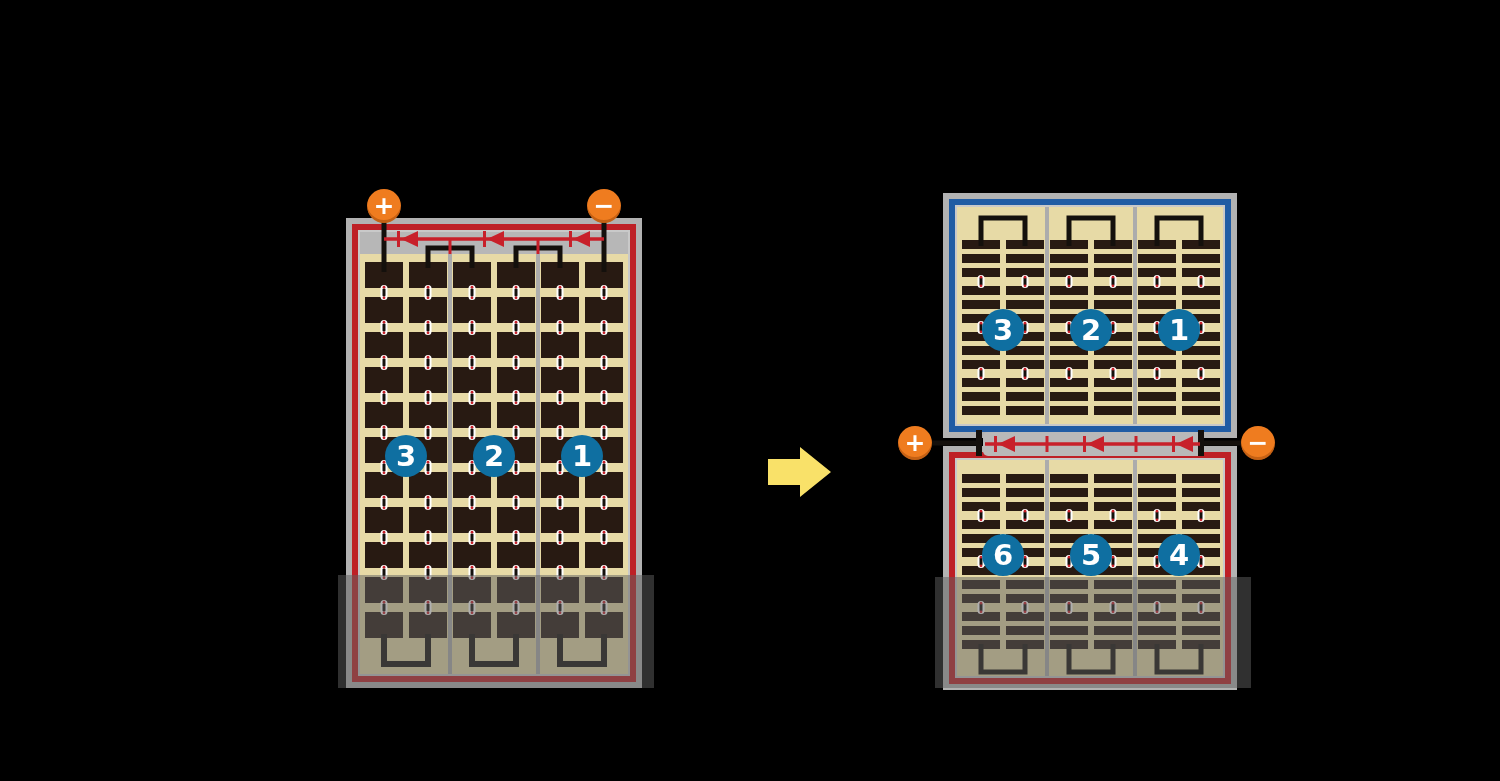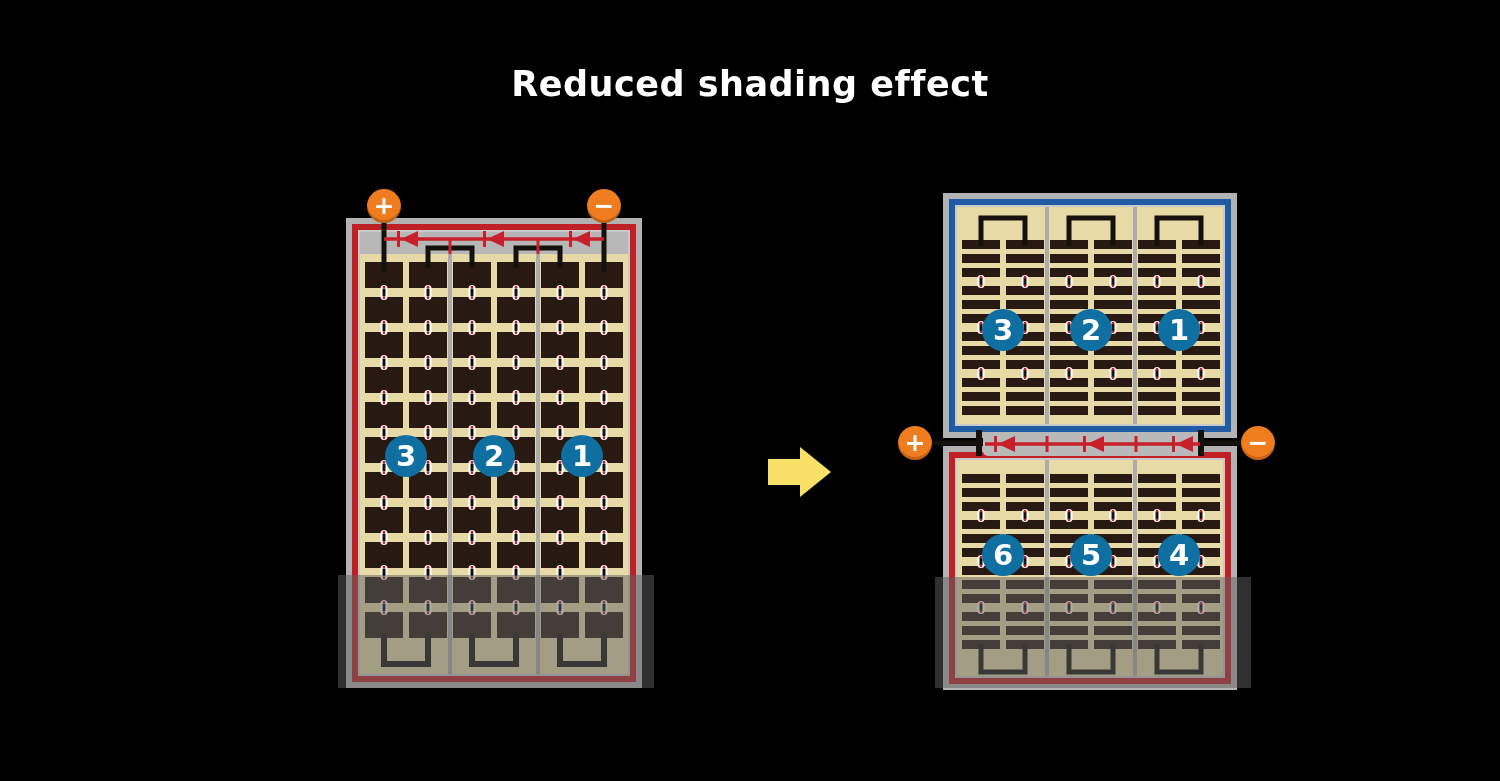--- a/index.html
+++ b/index.html
@@ -669,21 +669,20 @@
       <polygon points="1087,444 1104,436 1104,452" fill="#c8202a"></polygon>
       <rect x="1172" y="436" width="3" height="16" fill="#c8202a" rx="0"></rect>
       <polygon points="1176,444 1193,436 1193,452" fill="#c8202a"></polygon>
       <line x1="1047" y1="436" x2="1047" y2="452" stroke="#c8202a" stroke-width="3"></line>
       <line x1="1136" y1="436" x2="1136" y2="452" stroke="#c8202a" stroke-width="3"></line>
       <polygon points="768,459 800,459 800,447 831,472 800,497 800,485 768,485" fill="#f9e169"></polygon>
       <rect x="338" y="575" width="316" height="113" fill="rgba(95,95,95,0.5)" rx="0"></rect>
       <rect x="935" y="577" width="316" height="111" fill="rgba(95,95,95,0.5)" rx="0"></rect>
     </svg>
 
-  <div class="title">Reduced shading effect</div>
 
   <div class="terminal" style="left:367px;top:189px;">+</div>
   <div class="terminal" style="left:587px;top:189px;">−</div>
 
   <div class="terminal" style="left:898px;top:426px;">+</div>
   <div class="terminal" style="left:1241px;top:426px;">−</div>
 
   <div class="badge" style="left:385px;top:435px;">3</div>
   <div class="badge" style="left:473px;top:435px;">2</div>
   <div class="badge" style="left:561px;top:435px;">1</div>

